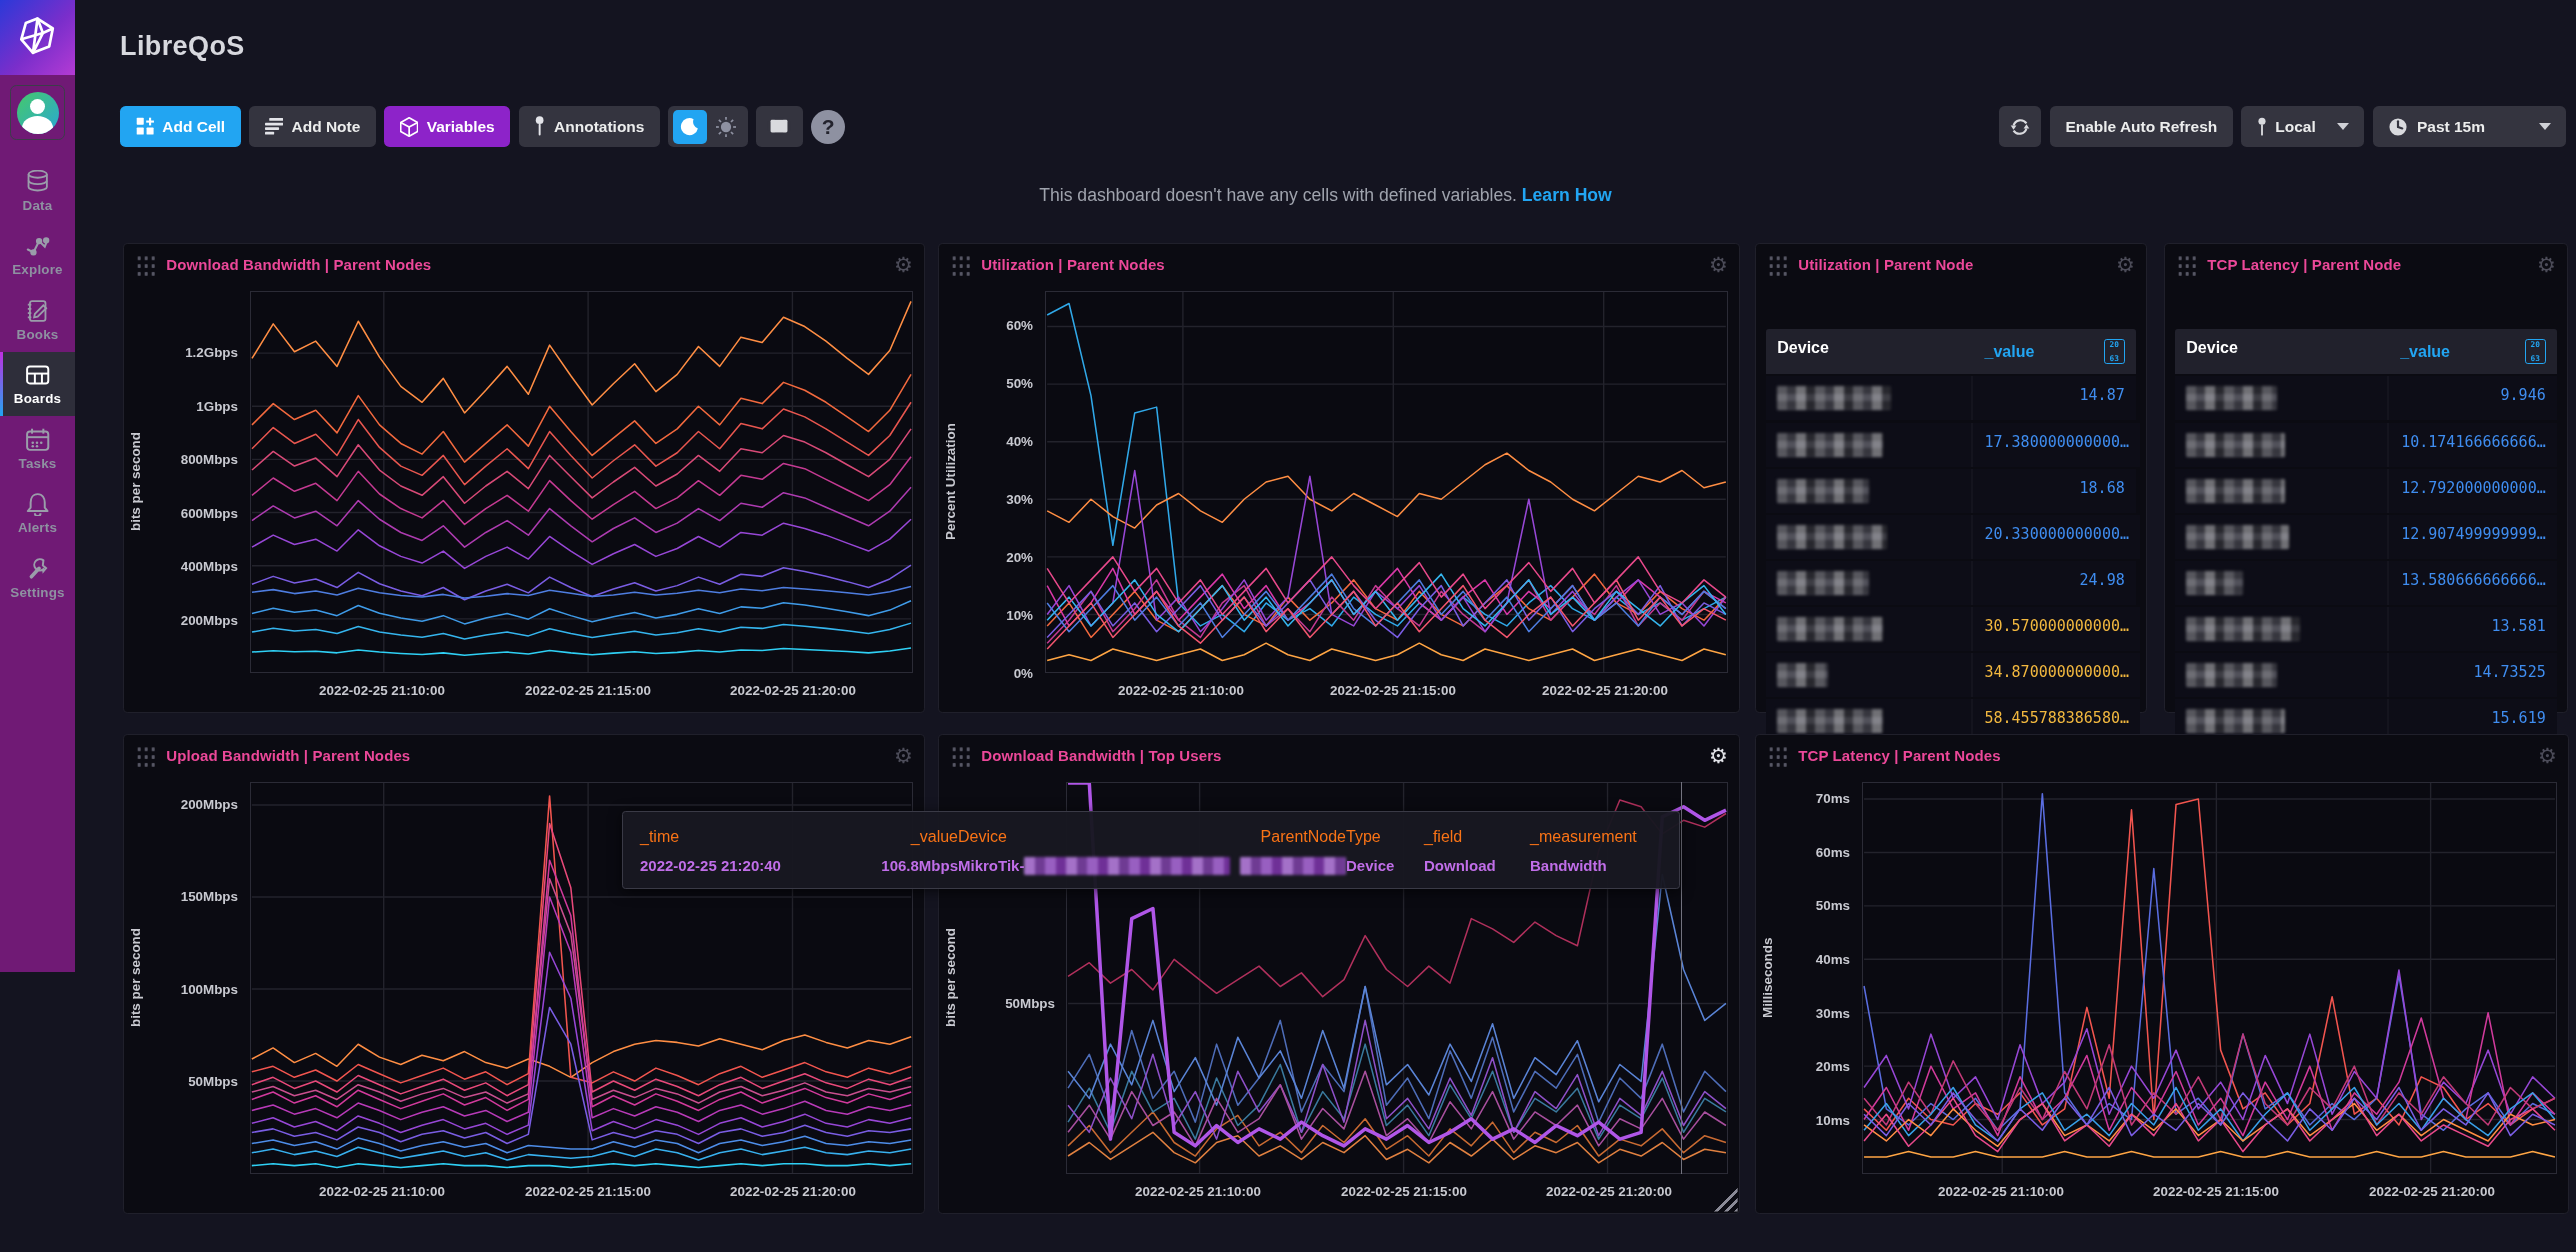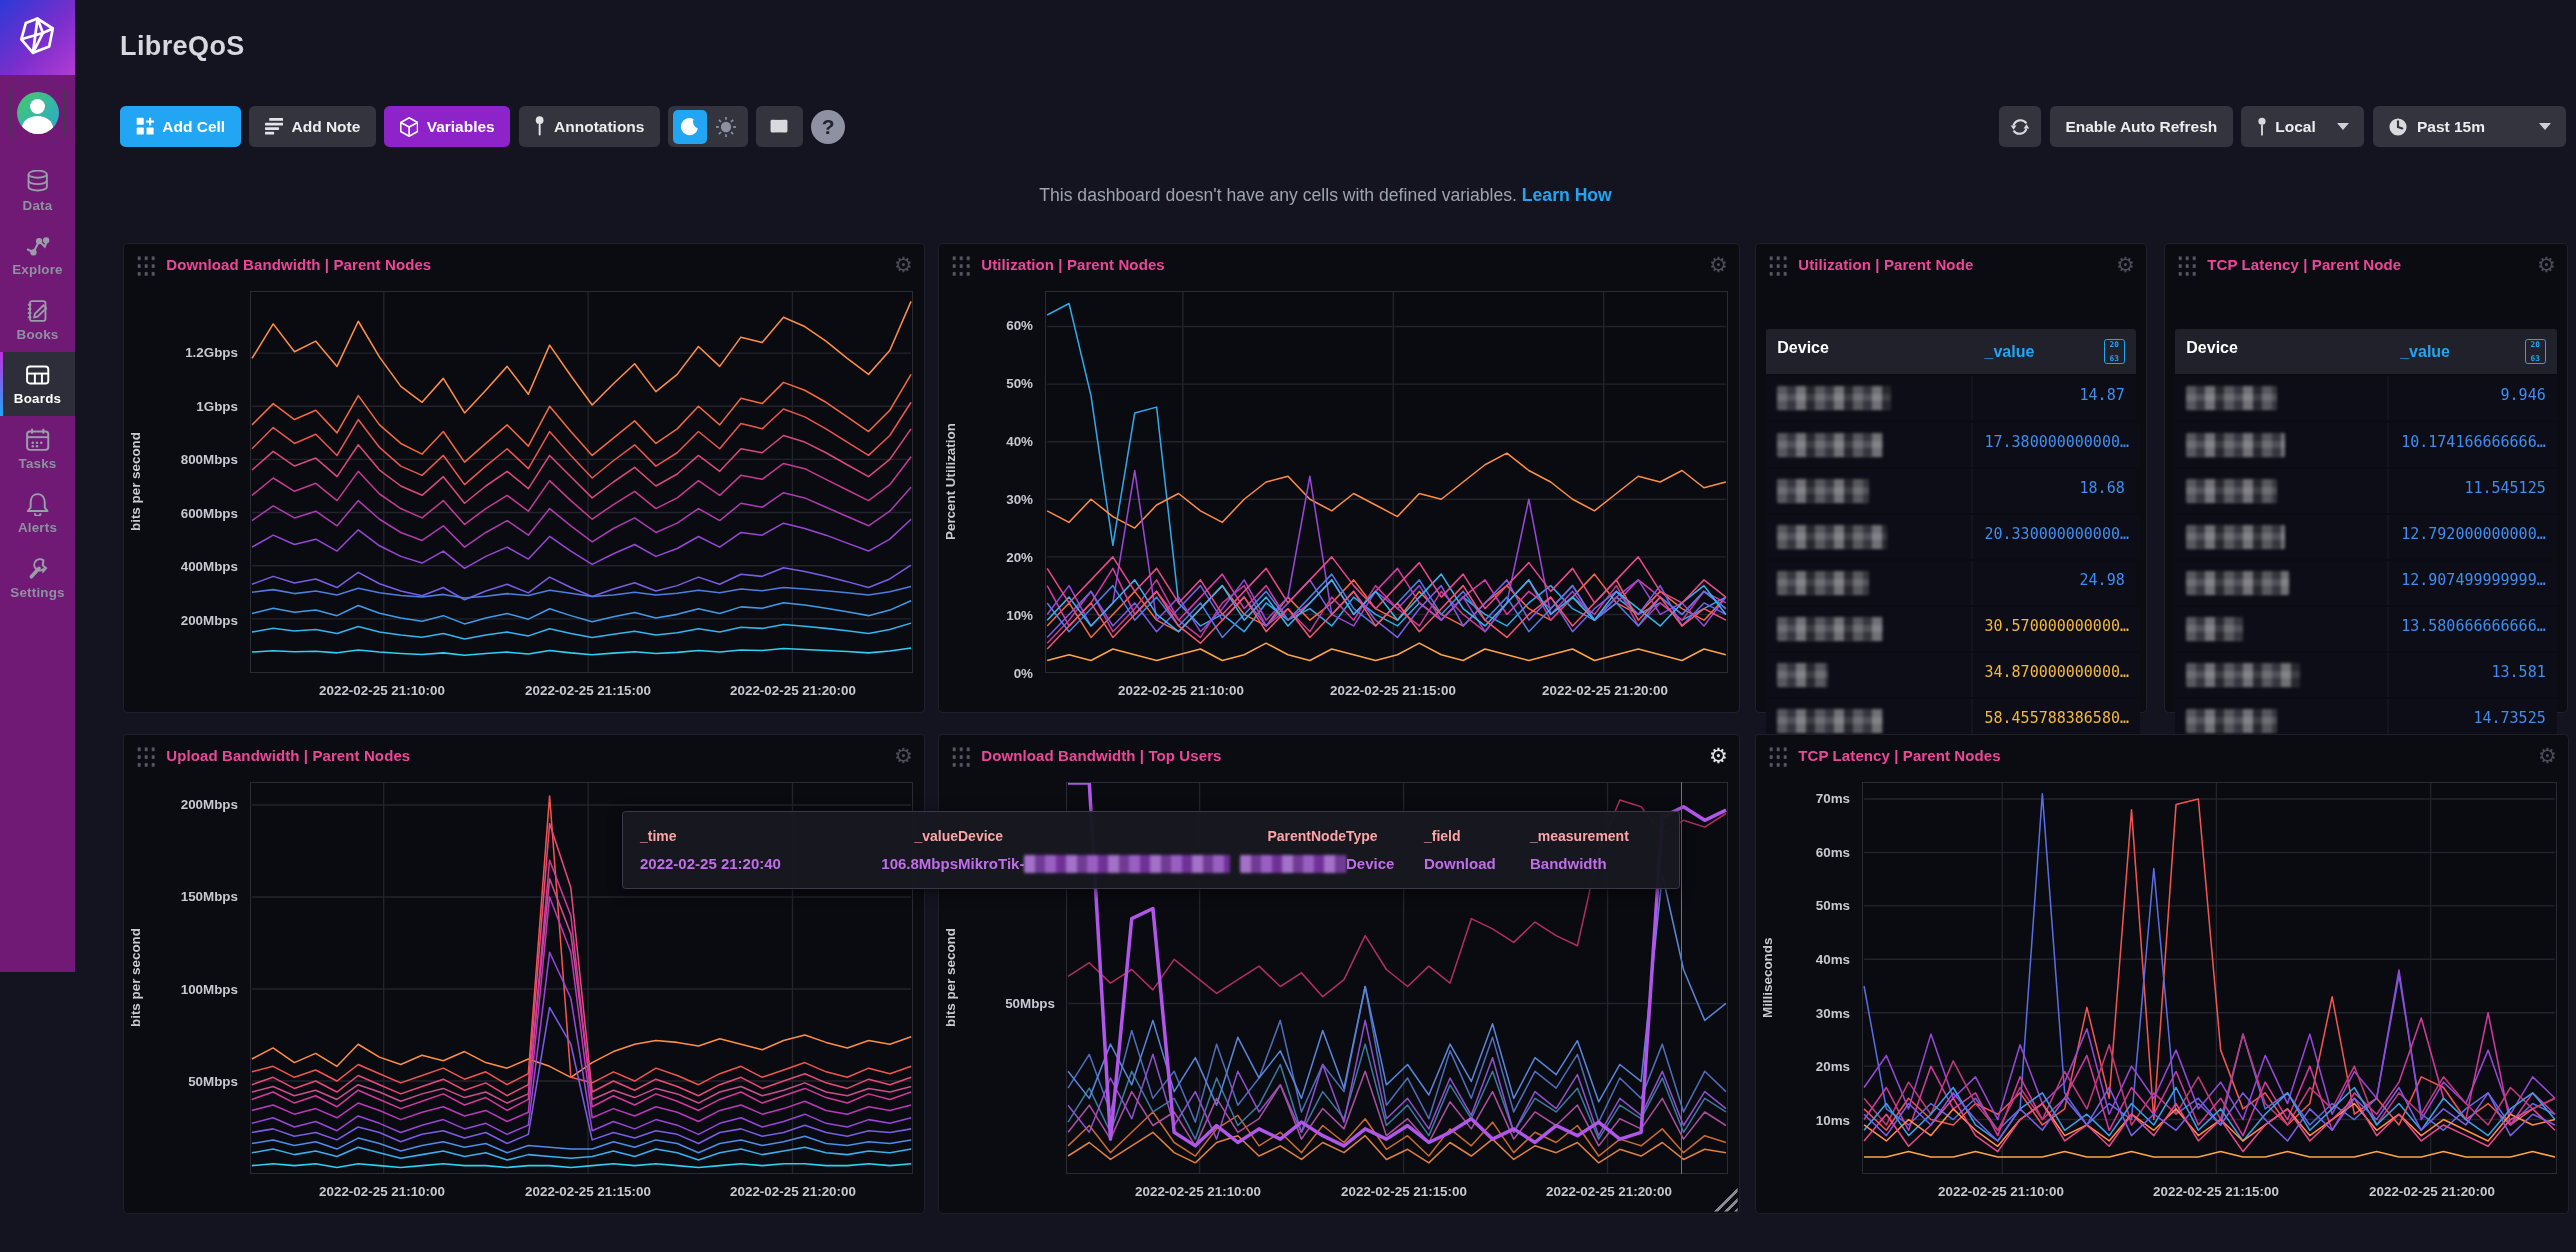--- a/index.html
+++ b/index.html
@@ -81,21 +81,21 @@
   .mask.purple { background-color:#8a49b8;
       background-image:repeating-linear-gradient(90deg,rgba(255,255,255,.22) 0 11.3px,rgba(0,0,0,.20) 11.3px 21px,rgba(255,255,255,.12) 21px 32px,rgba(60,0,90,.35) 32px 42px); }
   .sort-tofu { width:21px; height:25.4px; border:1.4px solid #22a5f2; border-radius:2.8px; color:#22a5f2;
       font-family:"DejaVu Sans Mono", monospace; font-size:7.8px; line-height:1.2; display:flex; flex-direction:column;
       align-items:center; justify-content:space-between; cursor:pointer; }
 
   
   .tooltip { position:absolute; background:rgba(24,24,33,.97); border:0.7px solid #3a3a46; border-radius:3.5px;
       box-shadow:0 2.8px 12.7px rgba(0,0,0,.6); display:flex; padding:15.5px 17px; z-index:20; }
   .tt-col { display:flex; flex-direction:column; gap:11.3px; }
-  .tt-h { font-size:14px; color:#fca5a5;font-weight:bold; }
+  .tt-h { font-size:16px; color:#f97316; }
   .tt-v { font-size:15px; font-weight:bold; color:#c06ee8; white-space:nowrap; display:flex; align-items:center; }
   .tt-mask { display:inline-block; height:18.3px; border-radius:1.4px; vertical-align:middle; }
 
   .resize-corner { position:absolute; right:1.4px; bottom:1.4px; width:27px; height:27px; cursor:nwse-resize;
       clip-path:polygon(100% 0,100% 100%,0 100%);
       background:repeating-linear-gradient(135deg,#8a8a96 0 2.8px,transparent 2.8px 7px); }
   .crosshair { position:absolute; width:1.4px; background:#73737f; z-index:8; }
 </style>
 </head>
 <body>
@@ -526,28 +526,20 @@
           <div class="tbl-row">
             <div class="cell c-dev">
               <div class="mask" style="width: 52%;"></div>
             </div>
             <div class="cell c-val">
               <div class="val-num v-blue">10.174166666666…</div>
             </div>
           </div>
           <div class="tbl-row">
             <div class="cell c-dev">
-              <div class="mask" style="width: 48%;"></div>
-            </div>
-            <div class="cell c-val">
-              <div class="val-num v-blue">11.545125</div>
-            </div>
-          </div>
-          <div class="tbl-row">
-            <div class="cell c-dev">
               <div class="mask" style="width: 52%;"></div>
             </div>
             <div class="cell c-val">
               <div class="val-num v-blue">12.792000000000…</div>
             </div>
           </div>
           <div class="tbl-row">
             <div class="cell c-dev">
               <div class="mask" style="width: 54%;"></div>
             </div>

